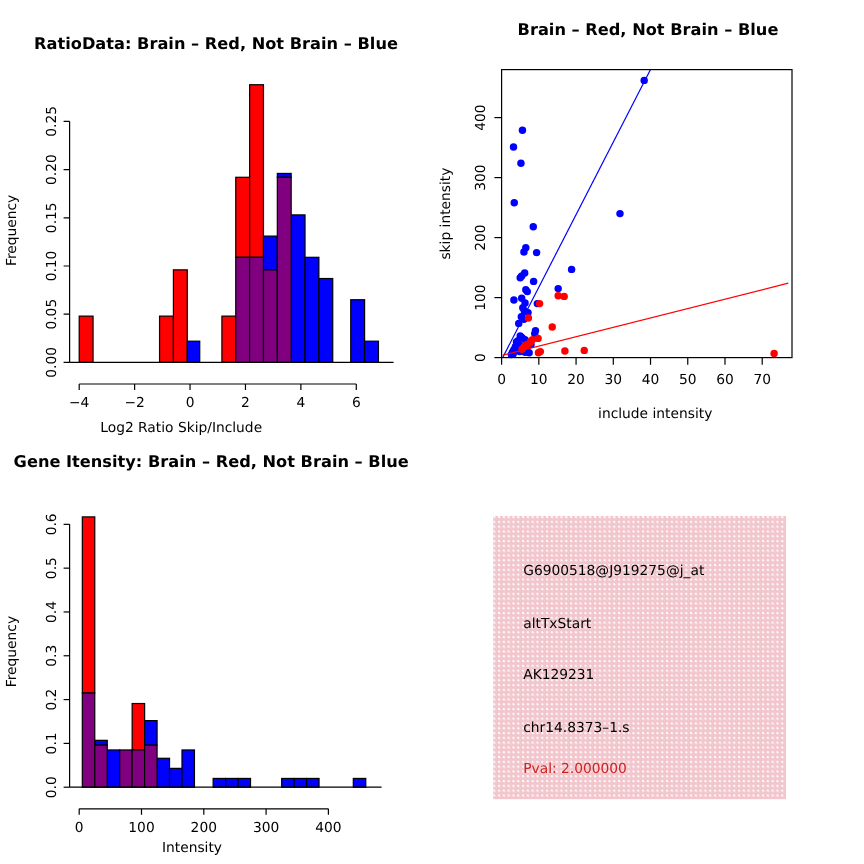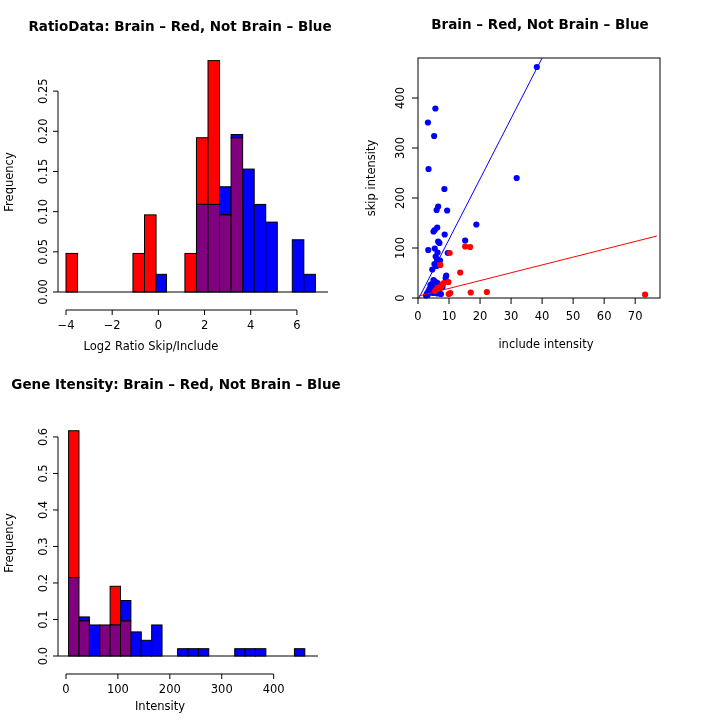--- a/index.html
+++ b/index.html
@@ -29,21 +29,21 @@
     background-size:4px 4px;
   }
   .infoline{position:absolute;font-size:11.5px;color:#000;white-space:nowrap;}
   .infoline.pval{color:#D02020;}
 </style>
 </head>
 <body>
 
 <div id="root">
 
-  <div class="panel" style="left:0;top:2px;width:360px;height:360px;">
+  <div class="panel" style="left:0;top:12px;width:360px;height:360px;">
     <svg width="360" height="360" viewBox="0 0 360 360">
       <text class="ttl" x="180" y="29" text-anchor="middle">RatioData: Brain – Red, Not Brain – Blue</text>
       <text class="axlab" x="151" y="348" text-anchor="middle">Log2 Ratio Skip/Include</text>
       <text class="axlab" x="13" y="180" text-anchor="middle" transform="rotate(-90 13 180)">Frequency</text>
       <g id="rh-bars">
           <rect x="66" y="251.43448275862067" width="11.545454545454547" height="38.565517241379325" class="barR"></rect>
           <rect x="132.96363636363634" y="251.43448275862067" width="11.545454545454561" height="38.565517241379325" class="barR"></rect>
           <rect x="144.5090909090909" y="212.86896551724135" width="11.545454545454561" height="77.13103448275865" class="barR"></rect>
           <rect x="184.91818181818184" y="251.43448275862067" width="11.545454545454533" height="38.565517241379325" class="barR"></rect>
           <rect x="196.46363636363637" y="135.73793103448273" width="11.545454545454533" height="66.68620689655174" class="barR"></rect>
@@ -255,14 +255,21 @@
           <text x="169.82978723404256" y="333" class="tick" text-anchor="middle">200</text>
           <path d="M 221.74468085106383 314 L 221.74468085106383 319" class="axisline"></path>
           <text x="221.74468085106383" y="333" class="tick" text-anchor="middle">300</text>
           <path d="M 273.6595744680851 314 L 273.6595744680851 319" class="axisline"></path>
           <text x="273.6595744680851" y="333" class="tick" text-anchor="middle">400</text>
           <path d="M 58 296 L 318 296" class="axisline"></path>
         </g>
     </svg>
   </div>
 
+  <div id="info-panel">
+    <div class="infoline" style="left:25px;top:38px;">G6900518@J919275@j_at</div>
+    <div class="infoline" style="left:25px;top:82px;">altTxStart</div>
+    <div class="infoline" style="left:25px;top:125px;">AK129231</div>
+    <div class="infoline" style="left:25px;top:169px;">chr14.8373–1.s</div>
+    <div class="infoline pval" style="left:25px;top:203px;">Pval: 2.000000</div>
+  </div>
 
 </div>
 
 </body></html>

